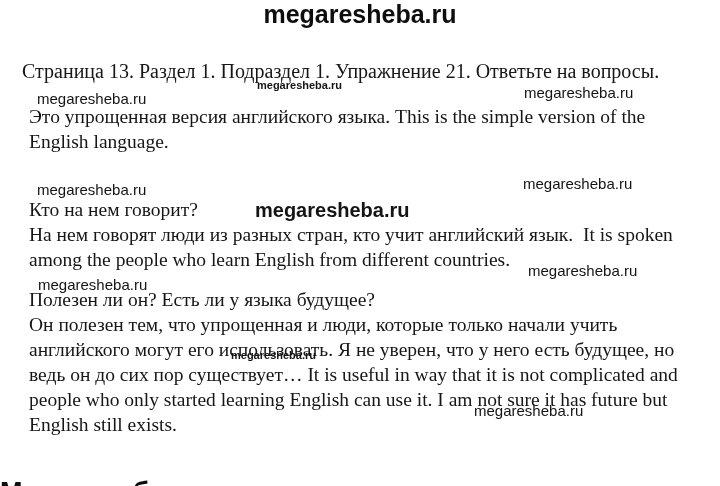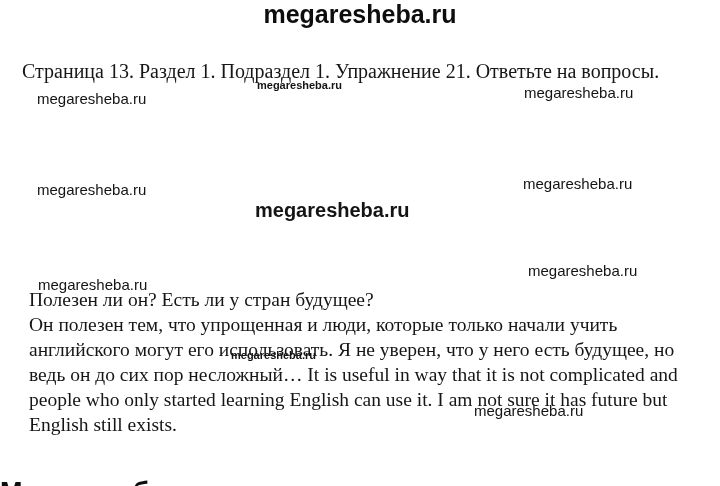--- a/index.html
+++ b/index.html
@@ -75,36 +75,43 @@
 
   <div class="brand-top">megaresheba.ru</div>
 
   <div class="exercise-title">Страница 13. Раздел 1. Подраздел 1. Упражнение 21. Ответьте на вопросы.</div>
 
   <div class="wm wm-xs wm-a">megaresheba.ru</div>
   <div class="wm wm-sm wm-b">megaresheba.ru</div>
   <div class="wm wm-sm wm-c">megaresheba.ru</div>
 
   <div class="qa-block qa1">
+    <div class="line">Это упрощенная версия английского языка. This is the simple version of the</div>
+    <div class="line">English language.</div>
   </div>
 
   <div class="wm wm-sm wm-d">megaresheba.ru</div>
   <div class="wm wm-sm wm-e">megaresheba.ru</div>
   <div class="wm wm-lg wm-f">megaresheba.ru</div>
 
+  <div class="qa-block qa2">
+    <div class="line">Кто на нем говорит?</div>
+    <div class="line">На нем говорят люди из разных стран, кто учит английский язык.  It is spoken</div>
+    <div class="line">among the people who learn English from different countries.</div>
+  </div>
 
   <div class="wm wm-sm wm-g">megaresheba.ru</div>
   <div class="wm wm-sm wm-h">megaresheba.ru</div>
   <div class="wm wm-xs wm-i">megaresheba.ru</div>
 
   <div class="qa-block qa3">
-    <div class="line">Полезен ли он? Есть ли у стран будущее?</div>
+    <div class="line">Полезен ли он? Есть ли у языка будущее?</div>
     <div class="line">Он полезен тем, что упрощенная и люди, которые только начали учить</div>
     <div class="line">английского могут его использовать. Я не уверен, что у него есть будущее, но</div>
-    <div class="line">ведь он до сих пор несложный… It is useful in way that it is not complicated and</div>
+    <div class="line">ведь он до сих пор существует… It is useful in way that it is not complicated and</div>
     <div class="line">people who only started learning English can use it. I am not sure it has future but</div>
     <div class="line">English still exists.</div>
   </div>
 
   <div class="wm wm-sm wm-j">megaresheba.ru</div>
 
   <div class="brand-bottom">Мегарешеба.ру</div>
 
 </div>
 

